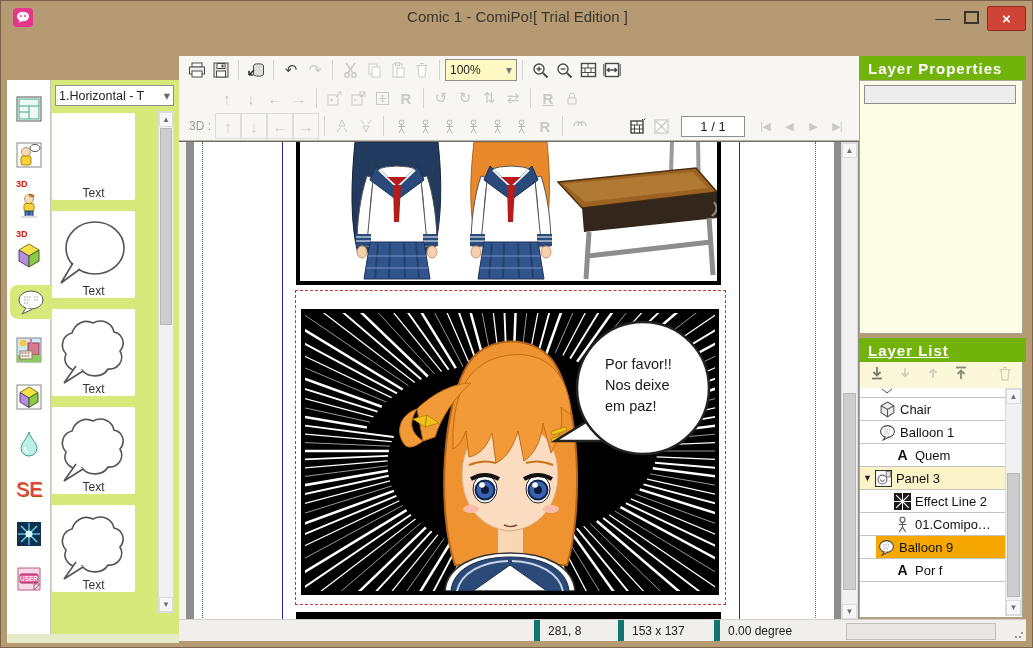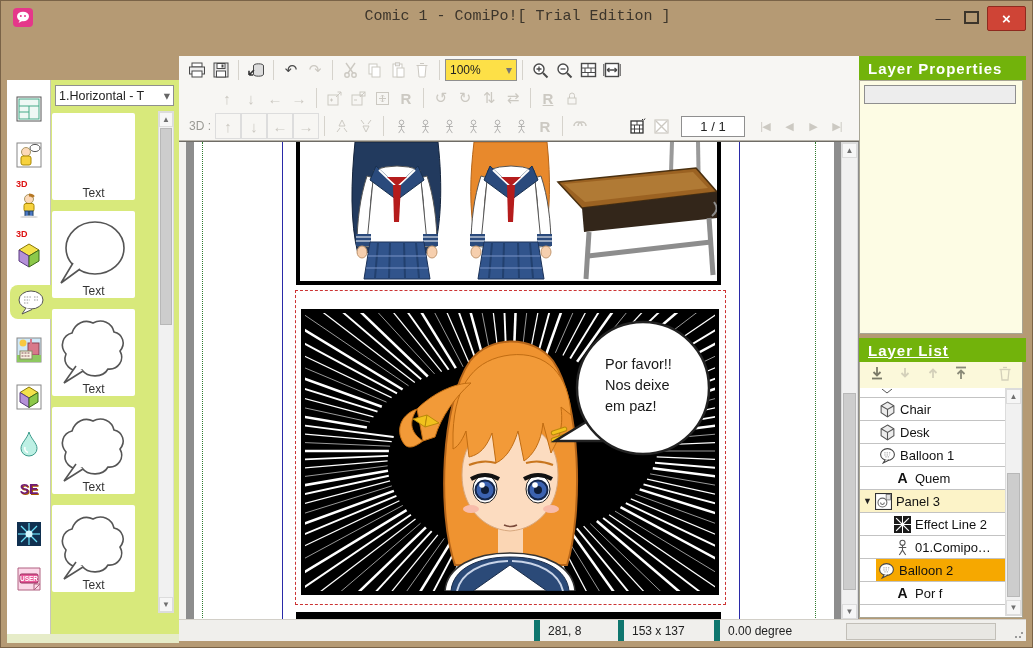--- a/index.html
+++ b/index.html
@@ -4,42 +4,42 @@
 <style>
   html,body{margin:0;padding:0;background:#555;}
   #app{position:relative;width:1033px;height:648px;background:#b59a74;
        font-family:"Liberation Sans","DejaVu Sans",sans-serif;overflow:hidden;
        border:1px solid #7a6347;box-sizing:border-box;}
   .abs{position:absolute;}
   
   #titlebar{left:0;top:0;width:1033px;height:33px;background:#b59a74;}
   #logo{left:12px;top:7px;width:20px;height:19px;background:#e5378a;border-radius:4px;
         display:flex;align-items:center;justify-content:center;}
-  #title{left:0;top:7px;width:1033px;text-align:center;font-size:15px;color:#3c352b;font-family:Liberation Mono, monospace;}
+  #title{left:0;top:7px;width:1033px;text-align:center;font-size:15px;color:#3c352b;}
   .wbtn{top:5px;height:23px;display:flex;align-items:center;justify-content:center;color:#3c352b;}
   #btn-min{left:928px;width:28px;font-size:15px;}
   #btn-max{left:956px;width:28px;}
   #btn-max .box{width:11px;height:9px;border:2px solid #3c352b;background:transparent;}
   #btn-close{left:986px;width:37px;background:#cf4436;border:1px solid #8f2a1e;border-radius:2px;
              color:#fff;font-size:15px;font-weight:bold;}
   
   #menubar{left:6px;top:33px;width:1021px;height:22px;background:#f3f2ee;border-bottom:1px solid #dcd9d2;
            display:flex;align-items:center;padding-left:10px;box-sizing:border-box;}
   .menu-item{font-size:13px;color:#222;padding:2px 9px;}
   
   .green-hdr{background:#72b30b;color:#fff;font-weight:bold;font-size:15px;
              display:flex;align-items:center;padding-left:9px;letter-spacing:1px;box-sizing:border-box;}
   .sep{width:1px;height:20px;background:#d6d3cc;margin:0 5px;}
   .ico{display:inline-flex;align-items:center;justify-content:center;width:24px;height:24px;font-size:15px;}
   .dis{color:#ccc9c2;}
   .en{color:#4a4a4a;}
   
   #toolbar{left:178px;top:55px;width:680px;height:85px;background:#f7f6f3;border-bottom:1px solid #b7b3aa;box-sizing:border-box;}
   .trow{display:flex;align-items:center;height:28px;padding-left:6px;}
-  #zoom-combo{width:62px;height:20px;background:#fde047;border:1px solid #8f8f8f;display:flex;align-items:center;
+  #zoom-combo{width:62px;height:20px;background:#fef9c3;border:1px solid #8f8f8f;display:flex;align-items:center;
               justify-content:space-between;padding:0 4px;font-size:12px;color:#222;}
   #page-box{width:62px;height:19px;background:#fff;border:1px solid #8f8f8f;display:flex;align-items:center;
             justify-content:center;font-size:13px;color:#222;margin:0 8px;}
   .navg{font-size:11px;letter-spacing:-1px;}
   
   #asset-hdr{left:6px;top:55px;width:172px;height:24px;}
   #tabstrip{left:6px;top:79px;width:44px;height:554px;background:#fff;border-right:1px solid #c8c5bd;box-sizing:border-box;}
   #asset-body{left:50px;top:79px;width:128px;height:554px;background:#d8e97b;}
   .tab{position:absolute;left:5px;width:34px;height:34px;display:flex;align-items:center;justify-content:center;}
   .tab.sel{left:3px;width:41px;background:#d8e97b;border-radius:8px 0 0 8px;}
@@ -442,21 +442,21 @@
           <path d="M22,8.5 L13,14 L13,23.5 L22,18 Z" fill="#8cc84a" stroke="#3a681a"></path>
         </svg>
     </div>
     <div class="tab" style="top:347px">
       <svg width="22" height="26" viewBox="0 0 22 26">
           <path d="M11,1 C13,8 19,12 19,17.5 a8,7.5 0 0 1 -16,0 C3,12 9,8 11,1 Z" fill="#bdf0e4" stroke="#3a9a8a"></path>
           <path d="M7,16 a4.5,4.5 0 0 0 3,5.5" fill="none" stroke="#fff" stroke-width="1.6"></path>
         </svg>
     </div>
     <div class="tab" style="top:392px">
-      <span style="font-size:14px;font-weight:bold;color:#701a75;text-shadow:1px 1px 0 #a85600">SE</span>
+      <span style="font-size:20px;font-weight:normal;color:#ef4444;text-shadow:1px 1px 0 #a85600">SE</span>
     </div>
     <div class="tab" style="top:437px">
       <svg width="26" height="26" viewBox="0 0 26 26">
           <rect x="1" y="1" width="24" height="24" fill="#103050"></rect>
           <g stroke="#6ae0f8" stroke-width="1.2">
             <line x1="13" y1="13" x2="13" y2="2"></line>
             <line x1="13" y1="13" x2="24" y2="13"></line>
             <line x1="13" y1="13" x2="2" y2="13"></line>
             <line x1="13" y1="13" x2="13" y2="24"></line>
             <line x1="13" y1="13" x2="21" y2="5"></line>
@@ -799,26 +799,20 @@
           </svg>
       </div>
       <div class="lrow ind1">
         <svg class="licon">
             <use href="#sym-cube"></use>
           </svg>
         <span>Chair</span>
       </div>
       <div class="lrow ind1">
         <svg class="licon">
-            <use href="#sym-cube"></use>
-          </svg>
-        <span>Desk</span>
-      </div>
-      <div class="lrow ind1">
-        <svg class="licon">
             <use href="#sym-balloon"></use>
           </svg>
         <span>Balloon 1</span>
       </div>
       <div class="lrow ind2">
         <span class="rowA">A</span>
         <span>Quem</span>
       </div>
       <div class="lrow" id="row-panel3">
         <span class="tri">▼</span>
@@ -837,21 +831,21 @@
         <svg class="licon">
             <use href="#sym-person"></use>
           </svg>
         <span>01.Comipo…</span>
       </div>
       <div class="lrow">
         <div class="selwrap">
           <svg class="licon">
               <use href="#sym-balloon"></use>
             </svg>
-          <span>Balloon 2</span>
+          <span>Balloon 9</span>
         </div>
       </div>
       <div class="lrow ind2">
         <span class="rowA">A</span>
         <span>Por f</span>
       </div>
     </div>
 
     <div class="sbar" style="right:0;top:0;width:17px;height:228px">
       <div class="sb-btn" style="top:0">▲</div>

